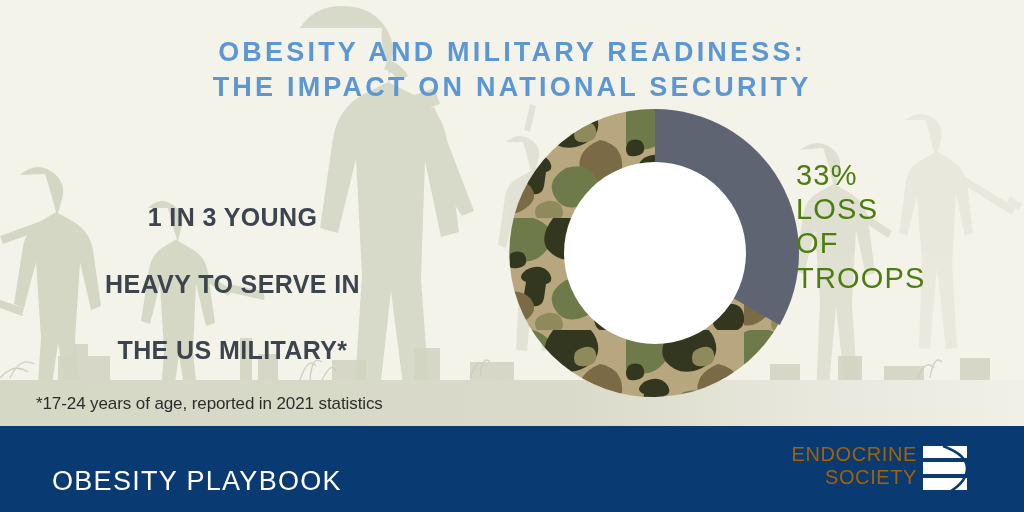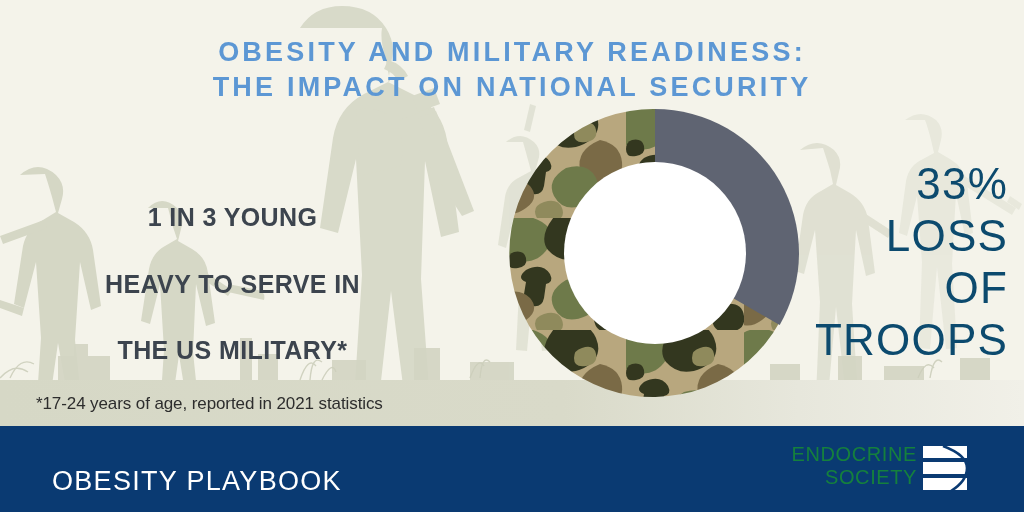--- a/index.html
+++ b/index.html
@@ -46,26 +46,26 @@
     position:absolute;left:36px;top:394px;
     font-size:17px;
     color:#2d2d2d;
     letter-spacing:-0.1px;
     white-space:nowrap;
   }
 
   
   #callout{
     position:absolute;left:796px;top:158px;width:212px;
-    text-align:right;
-    font-size:44px;
+    text-align:left;
+    font-size:29px;
     font-weight:300;
     line-height:1.18;
     letter-spacing:1.2px;
-    color:#0c4a6e;
+    color:#4d7c0f;
   }
   #callout .cline{display:block;white-space:nowrap;}
 
   
   #donut-wrap{position:absolute;left:508px;top:106px;width:294px;height:294px;}
 
   
   #footer-bar{
     position:absolute;left:0;top:426px;width:1024px;height:86px;
     background:#0a3a72;
@@ -73,21 +73,21 @@
   #playbook-label{
     position:absolute;left:52px;top:466px;
     font-size:27px;font-weight:300;letter-spacing:1.3px;
     color:#ffffff;white-space:nowrap;
   }
   #logo{
     position:absolute;left:795px;top:443px;width:180px;height:52px;
   }
   #logo-text{
     position:absolute;right:58px;top:0;width:128px;
-    text-align:right;color:#15803d;
+    text-align:right;color:#a16207;
     font-size:20px;font-weight:300;letter-spacing:0.6px;line-height:1.14;
   }
   #logo-text .lline{display:block;white-space:nowrap;}
   #logo-mark{position:absolute;right:0;top:2px;width:52px;height:48px;}
 </style>
 </head>
 <body>
 
 <div id="stage">
 

